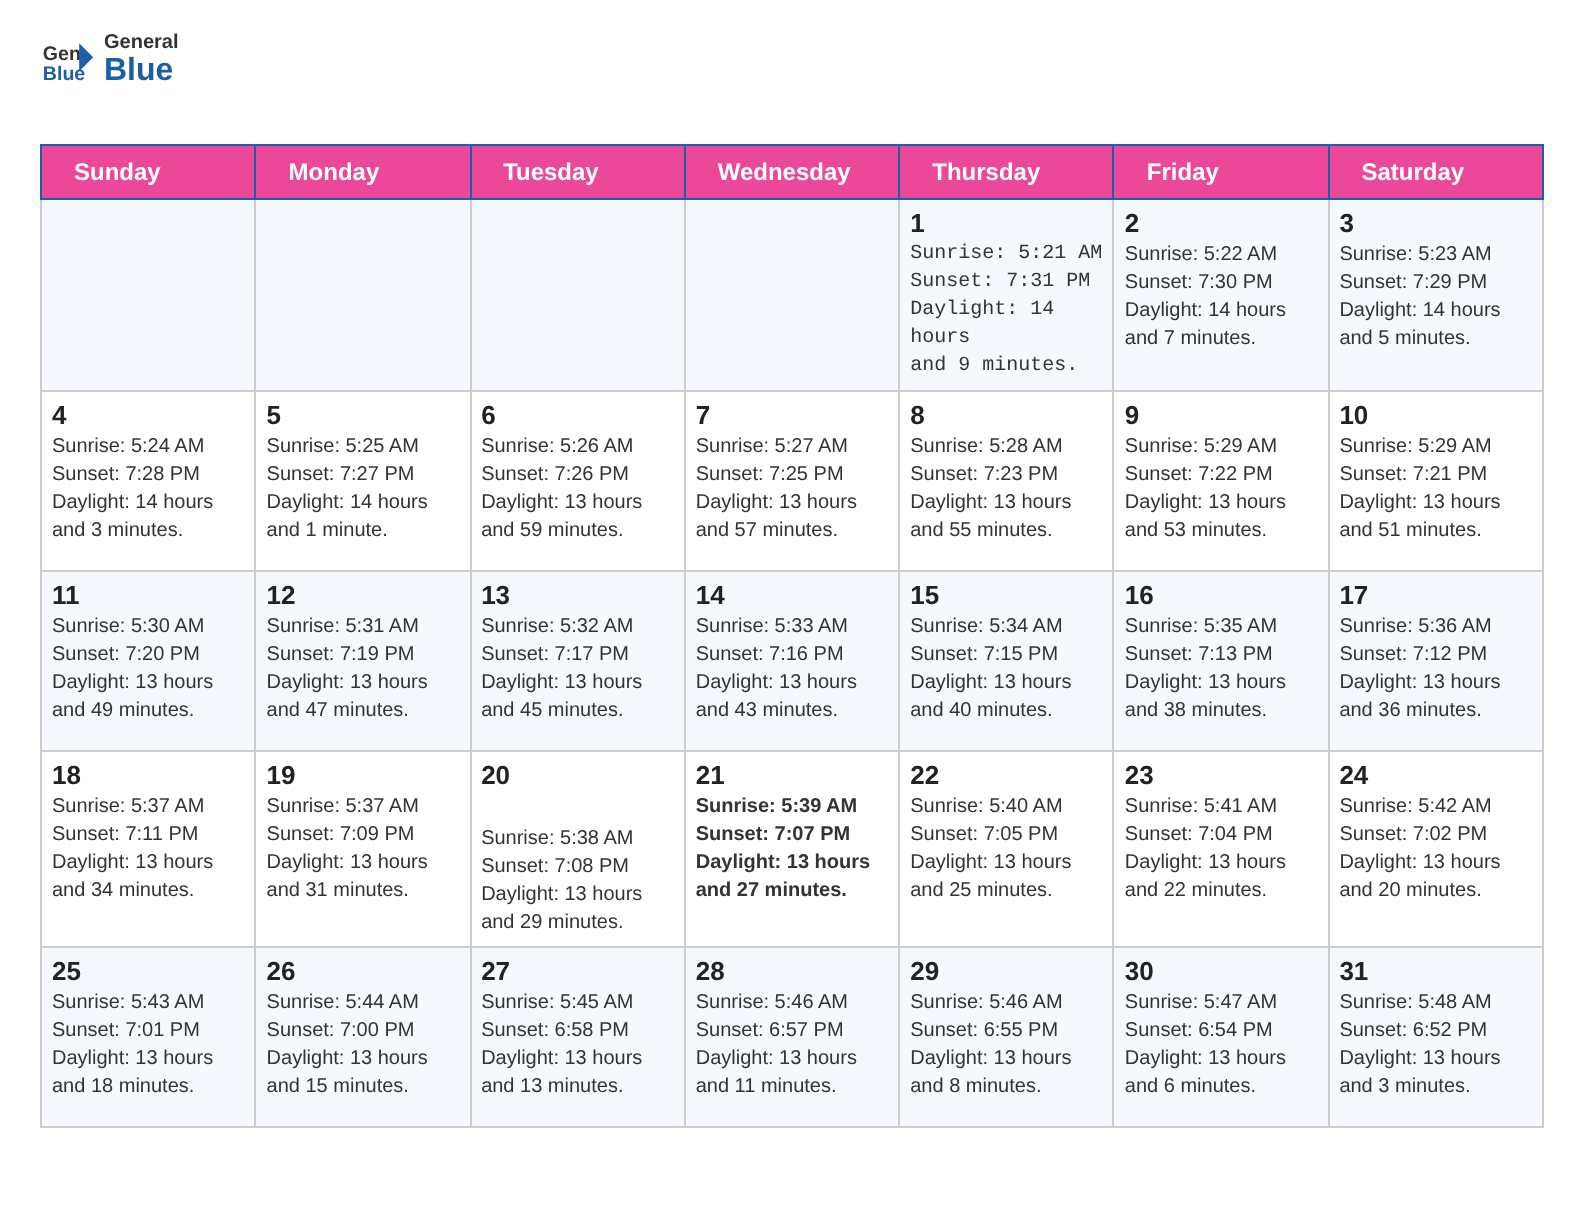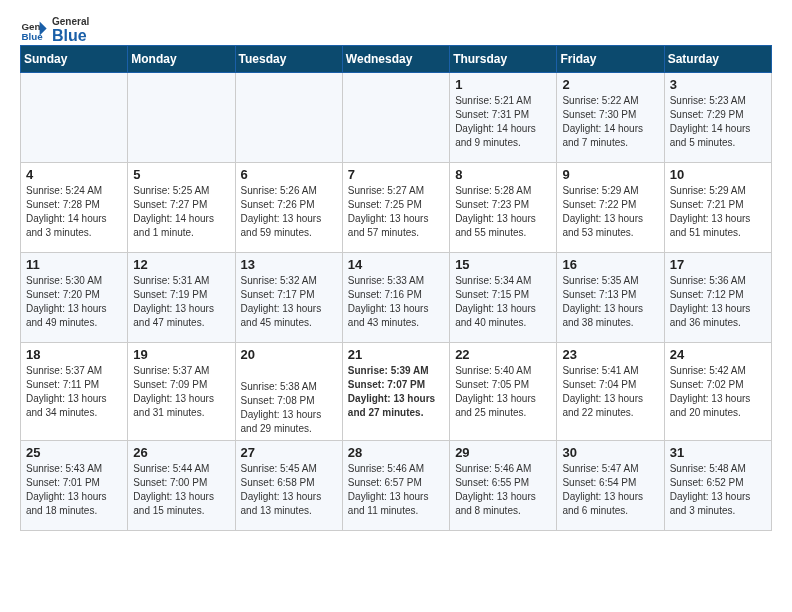--- a/index.html
+++ b/index.html
@@ -7,21 +7,21 @@
       font-family: Arial, sans-serif;
       background: #fff;
       width: 792px;
       min-height: 612px;
       padding: 16px 20px;
     }
     .header {
       display: flex;
       justify-content: space-between;
       align-items: flex-start;
-      margin-bottom: 0;
+      margin-bottom: 27px;
     }
     .logo {
       display: flex;
       align-items: center;
       gap: 4px;
     }
     .logo-icon {
       width: 28px;
       height: 28px;
     }
@@ -38,25 +38,25 @@
       font-size: 15px;
       color: #333;
       margin-top: 2px;
     }
     table {
       width: 100%;
       border-collapse: collapse;
       table-layout: fixed;
     }
     thead th {
-      background-color: #0c4a6e;
+      background-color: #ec4899;
       color: #fff;
       font-size: 12px;
       font-weight: bold;
-      padding: 6px 3px;
+      padding: 6px 16px;
       text-align: left;
       border: 1px solid #1a5fa8;
     }
     tbody td {
       border: 1px solid #ccc;
       vertical-align: top;
       padding: 4px 5px;
       font-size: 10px;
       color: #333;
       height: 90px;
@@ -107,21 +107,21 @@
       </tr>
   </thead>
   <tbody id="calendar-body">
       <tr>
         <td></td>
         <td></td>
         <td></td>
         <td></td>
         <td>
           <span class="day-number">1</span>
-          <div class="cell-content" style="white-space: pre-line;">Sunrise: 5:21 AM
+          <div class="cell-content" style="white-space: pre-line; font-family: Liberation Mono, monospace;">Sunrise: 5:21 AM
 Sunset: 7:31 PM
 Daylight: 14 hours
 and 9 minutes.</div>
         </td>
         <td>
           <span class="day-number">2</span>
           <div class="cell-content" style="white-space: pre-line;">Sunrise: 5:22 AM
 Sunset: 7:30 PM
 Daylight: 14 hours
 and 7 minutes.</div>

